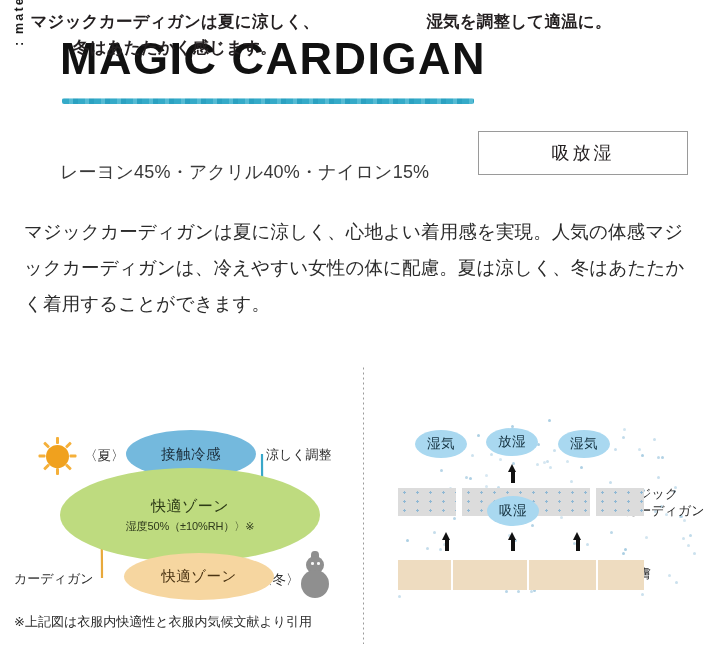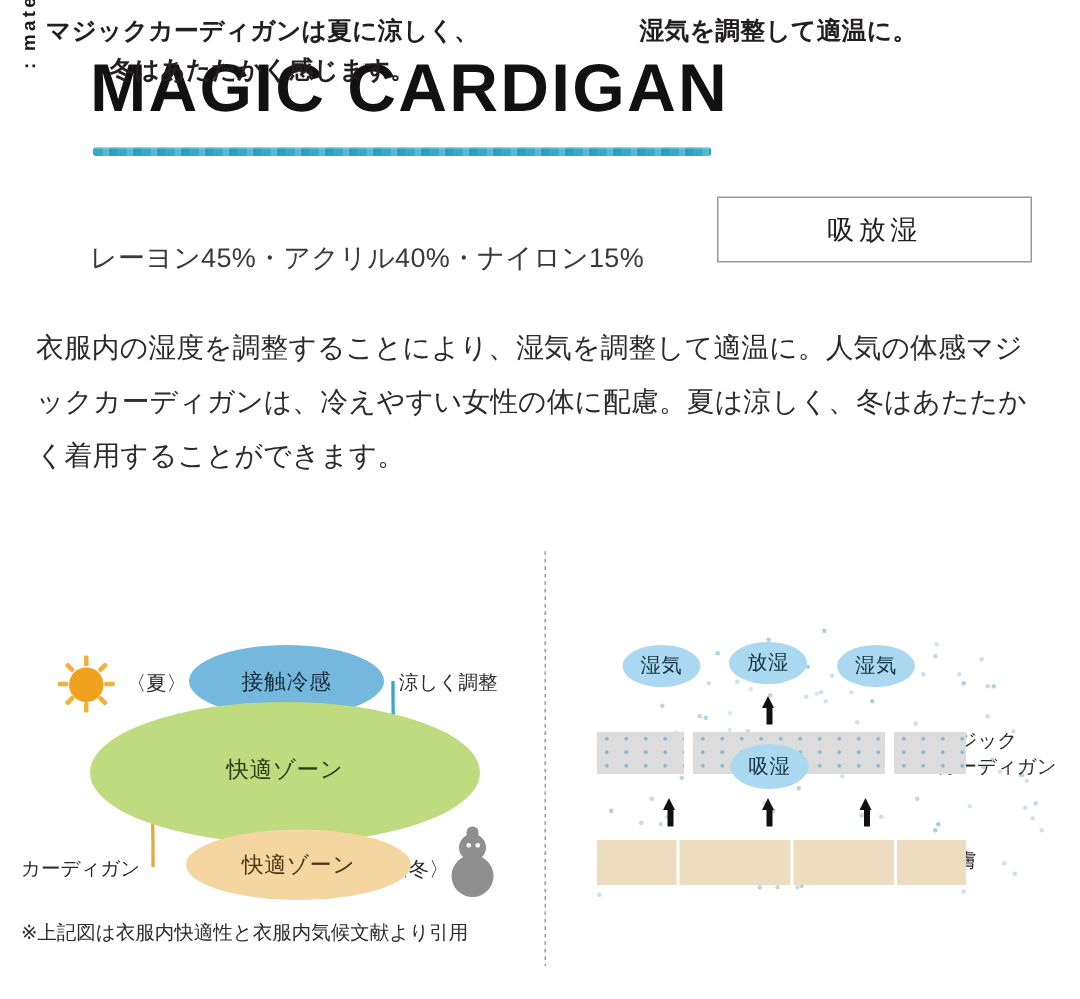--- a/index.html
+++ b/index.html
@@ -387,21 +387,21 @@
   <div class="title-main">MAGIC CARDIGAN</div>
 
   <div class="title-rule"></div>
 
 
   <div class="composition">レーヨン45%・アクリル40%・ナイロン15%</div>
 
   <div class="badge">吸放湿</div>
 </div>
 
-<div class="lead">衣服内の湿度を調整することにより、湿気を調整して適温に。人気の体感マジックカーディガンは、冷えやすい女性の体に配慮。夏は涼しく、冬はあたたかく着用することができます。</div>
+<div class="lead">マジックカーディガンは夏に涼しく、心地よい着用感を実現。人気の体感マジックカーディガンは、冷えやすい女性の体に配慮。夏は涼しく、冬はあたたかく着用することができます。</div>
 
 <div class="panels">
   <div class="divider"></div>
 </div>
 
 <div class="panel-heading lp-heading">
   <div>マジックカーディガンは夏に涼しく、</div>
   <div>冬はあたたかく感じます。</div>
 </div>
 
@@ -418,20 +418,21 @@
 </div>
 
 <div class="season-label season-summer">〈夏〉</div>
 
 <div class="ell ell-blue">
   <div class="cap">接触冷感</div>
 </div>
 
 <div class="ell ell-green">
   <div class="cap">快適ゾーン</div>
+  <div class="sub">湿度50%（±10%RH）〉※</div>
 </div>
 
 <div class="ell ell-orange">
   <div class="cap">快適ゾーン</div>
 </div>
 
 <div class="note-cool">涼しく調整</div>
 
 <svg class="curve-cool" width="26" height="72" viewBox="0 0 26 72">
   <path d="M12 2 C12 26, 12 40, 13 56" stroke="#39a7c9" stroke-width="2.2" fill="none"></path>

